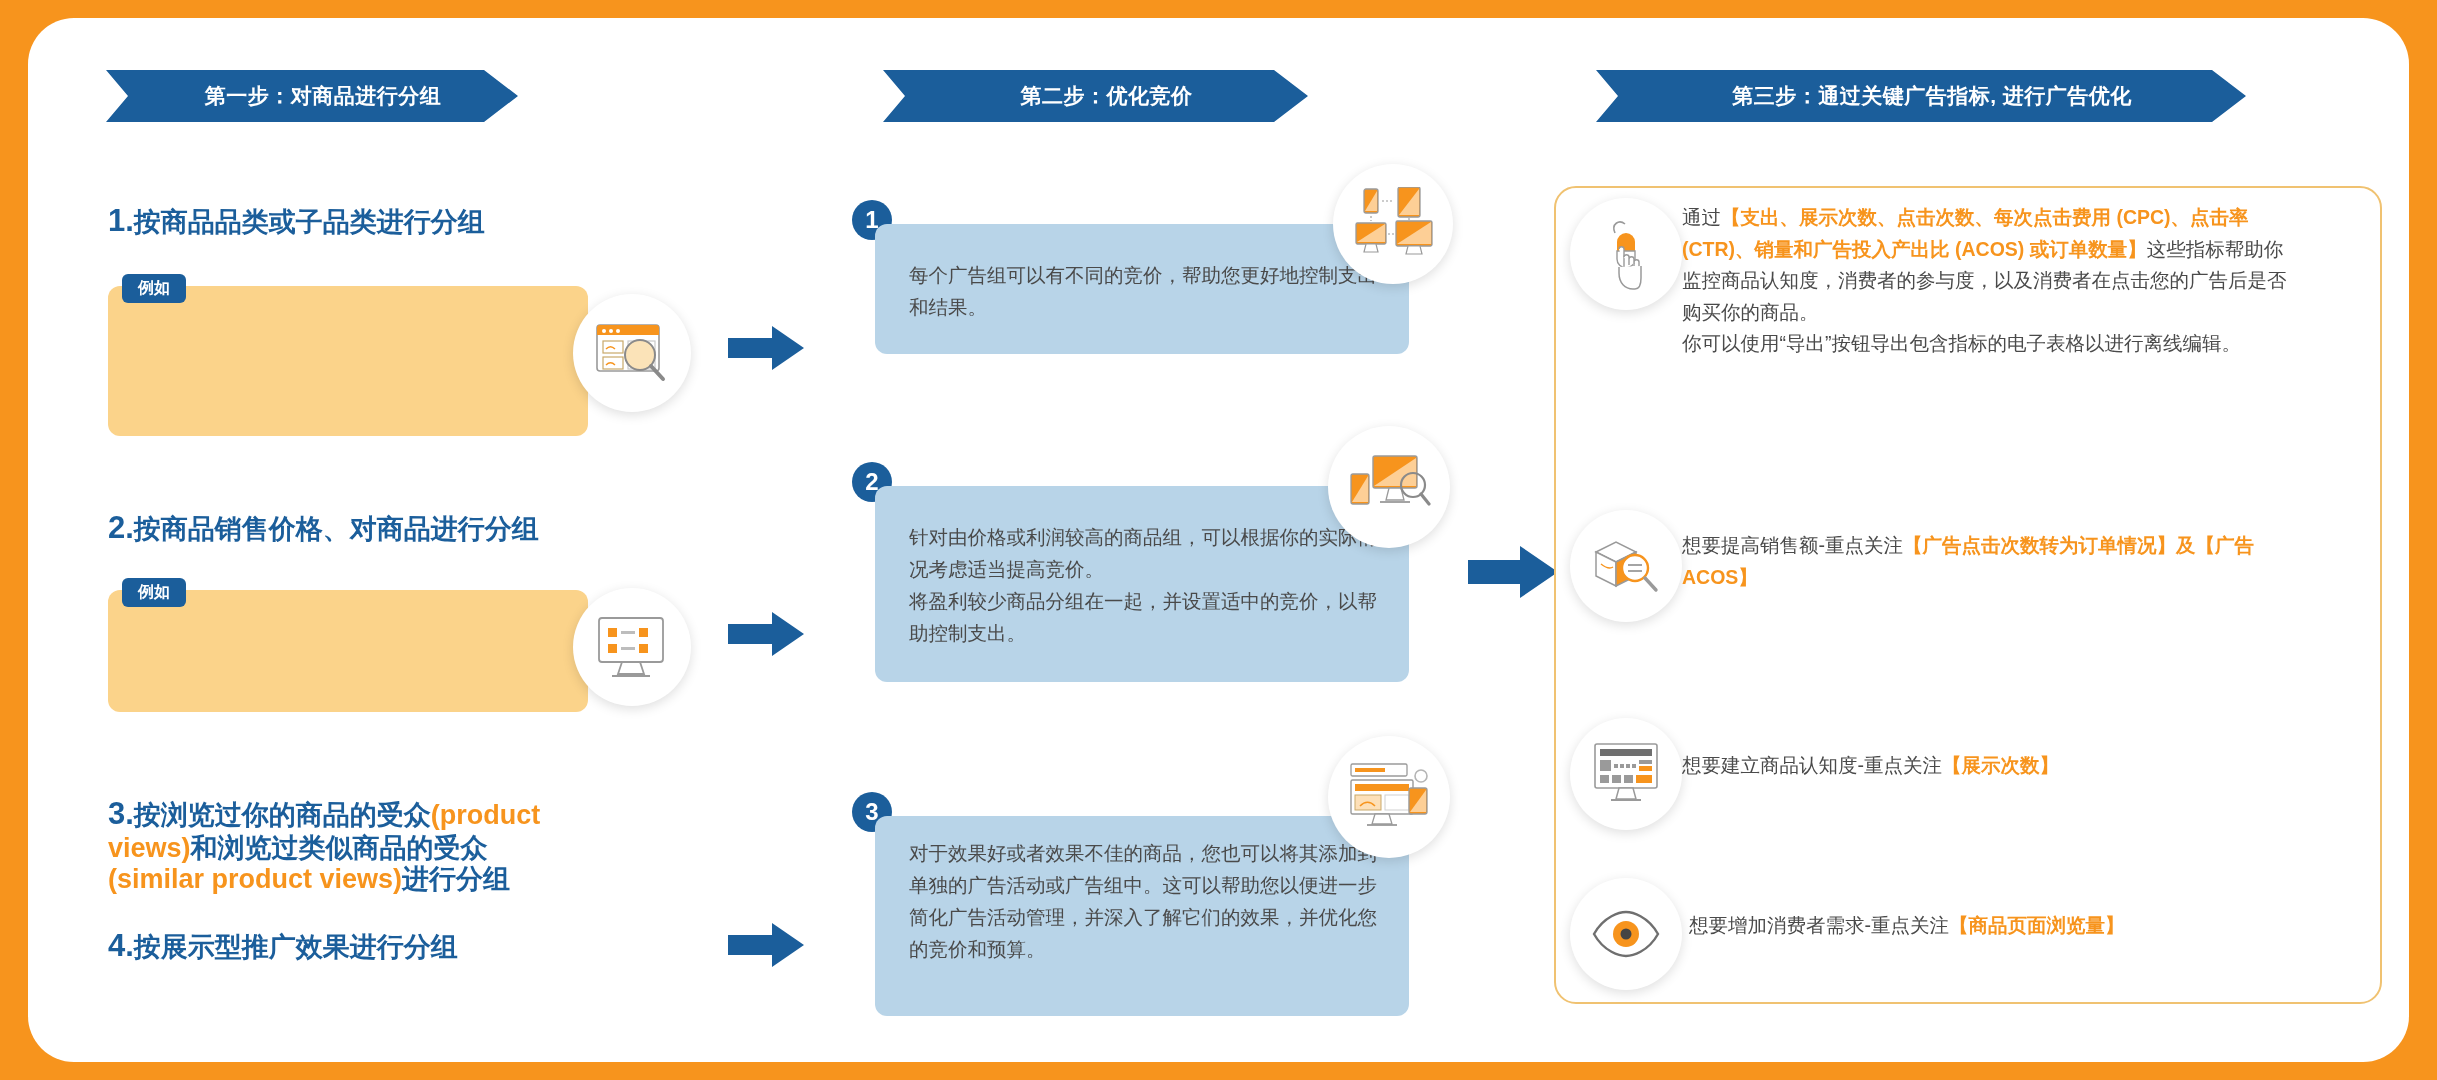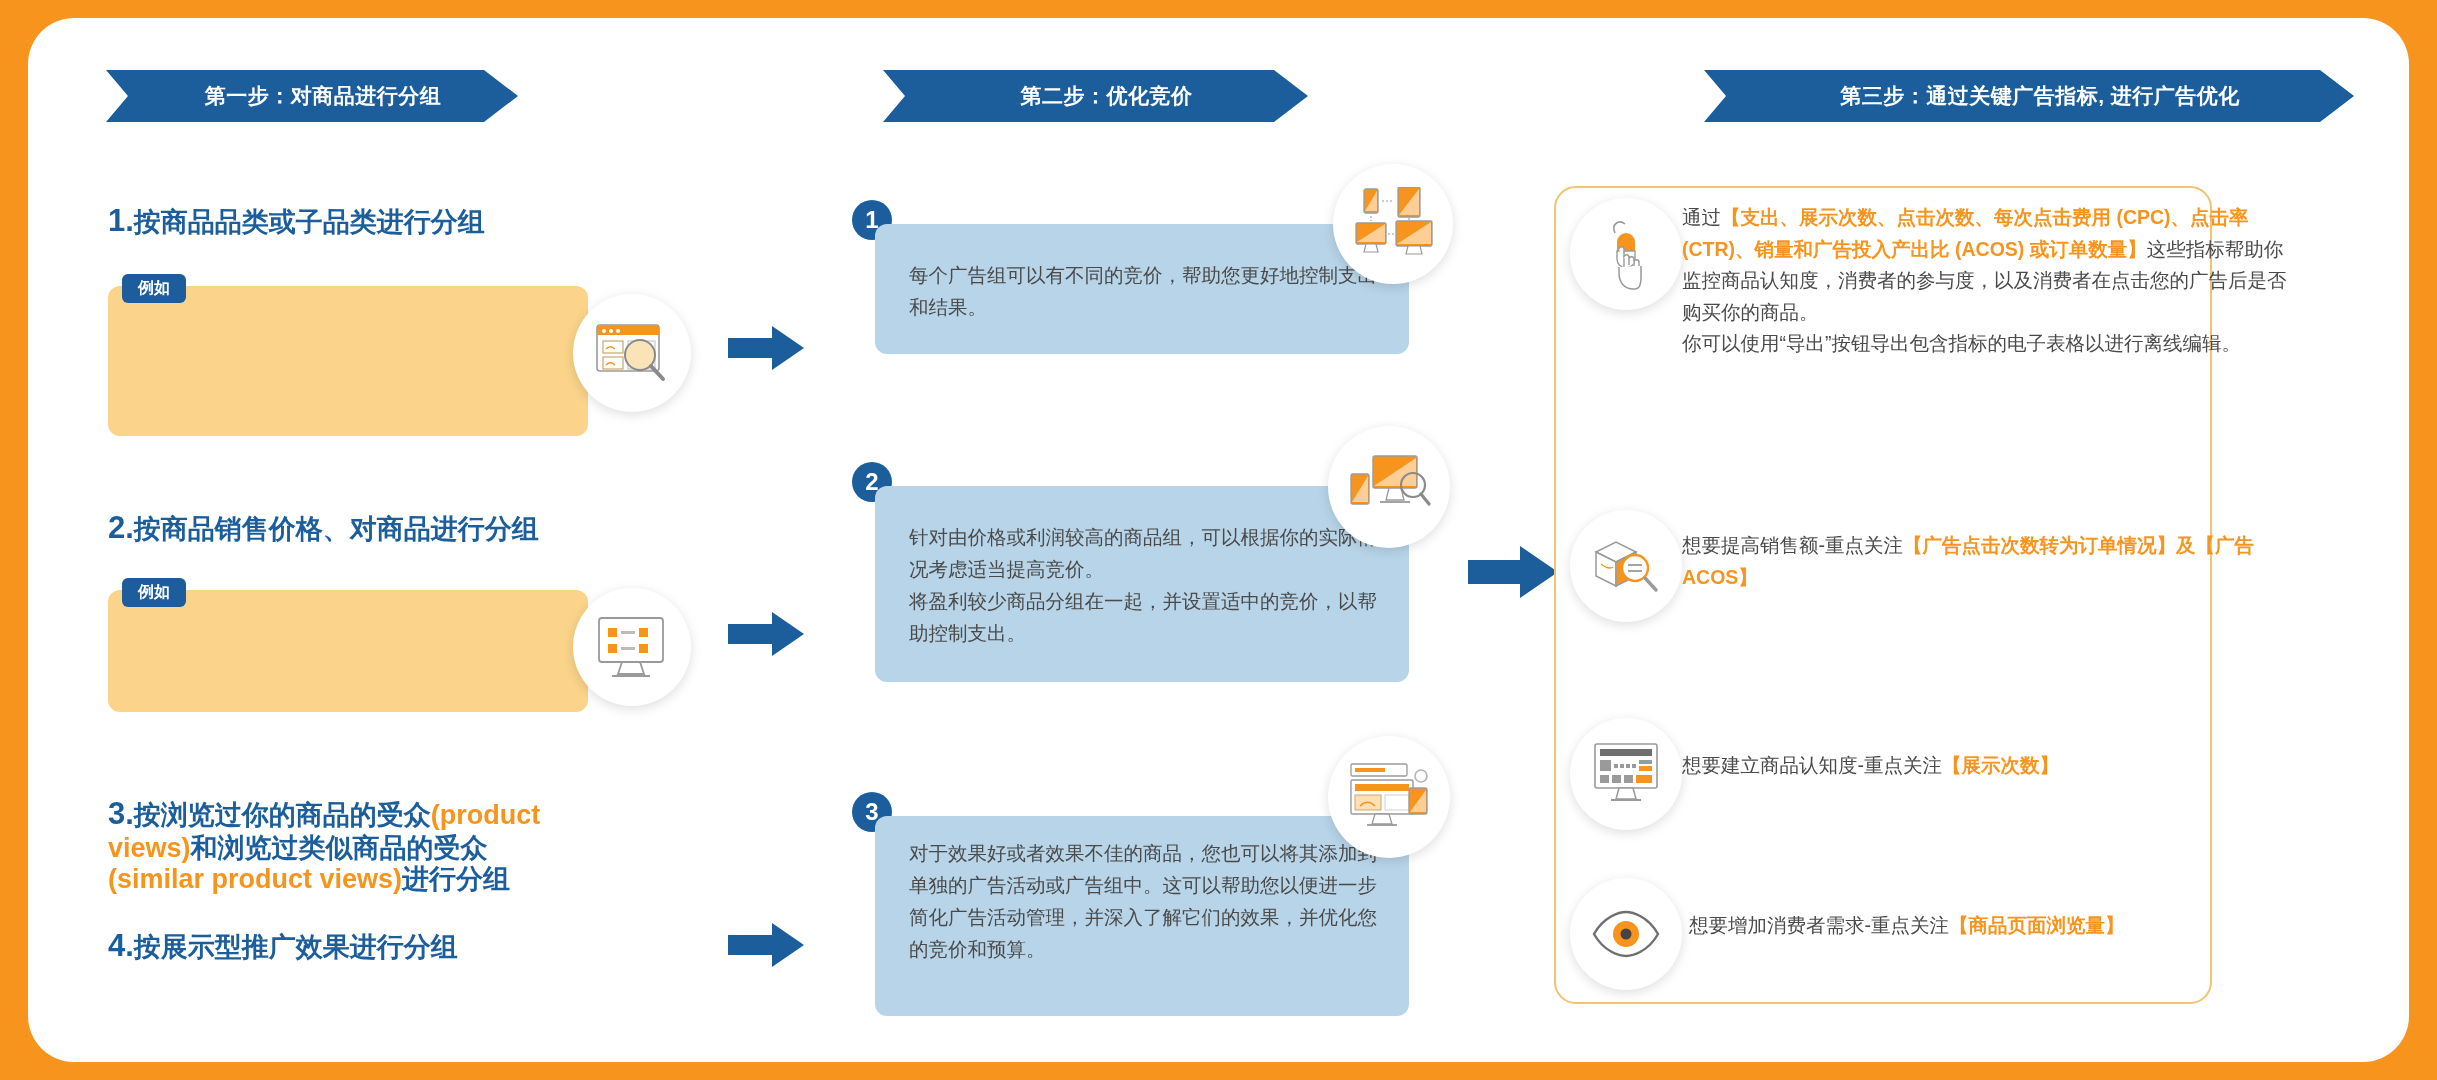--- a/index.html
+++ b/index.html
@@ -95,21 +95,21 @@
     color: #fff;
     font-size: 24px;
     font-weight: bold;
     display: flex; align-items: center; justify-content: center;
   }
 
   
   #rightpanel {
     position: absolute;
     left: 1526px; top: 168px;
-    width: 658px; height: 818px;
+    width: 828px; height: 818px;
     border: 2px solid #F0C271;
     border-radius: 22px;
     background: #FFFFFF;
   }
   .metricrow { position: absolute; }
   .metricrow .mtext {
     position: absolute;
     left: 126px;
     color: #4A4A4A;
     font-size: 19.5px;
@@ -136,21 +136,21 @@
 <div id="canvas">
 
   <div class="banner arrowed" style="left:78px; top:52px; width:412px; font-size:21px;">
     <span class="bannertext">第一步：对商品进行分组</span>
   </div>
 
   <div class="banner arrowed" style="left:855px; top:52px; width:425px; font-size:21px;">
     <span class="bannertext">第二步：优化竞价</span>
   </div>
 
-  <div class="banner arrowed" style="left:1676px; top:52px; width:650px; font-size:21px;">
+  <div class="banner arrowed" style="left:1568px; top:52px; width:650px; font-size:21px;">
     <span class="bannertext">第三步：通过关键广告指标, 进行广告优化</span>
   </div>
 
   <div class="hd" style="left:80px; top:185px;">
     <span class="num">1.</span><span class="txt">按商品品类或子品类进行分组</span>
   </div>
 
   <div class="exbox" style="left:80px; top:268px; width:480px; height:150px;">
     <div class="tag">例如</div>
   </div>

